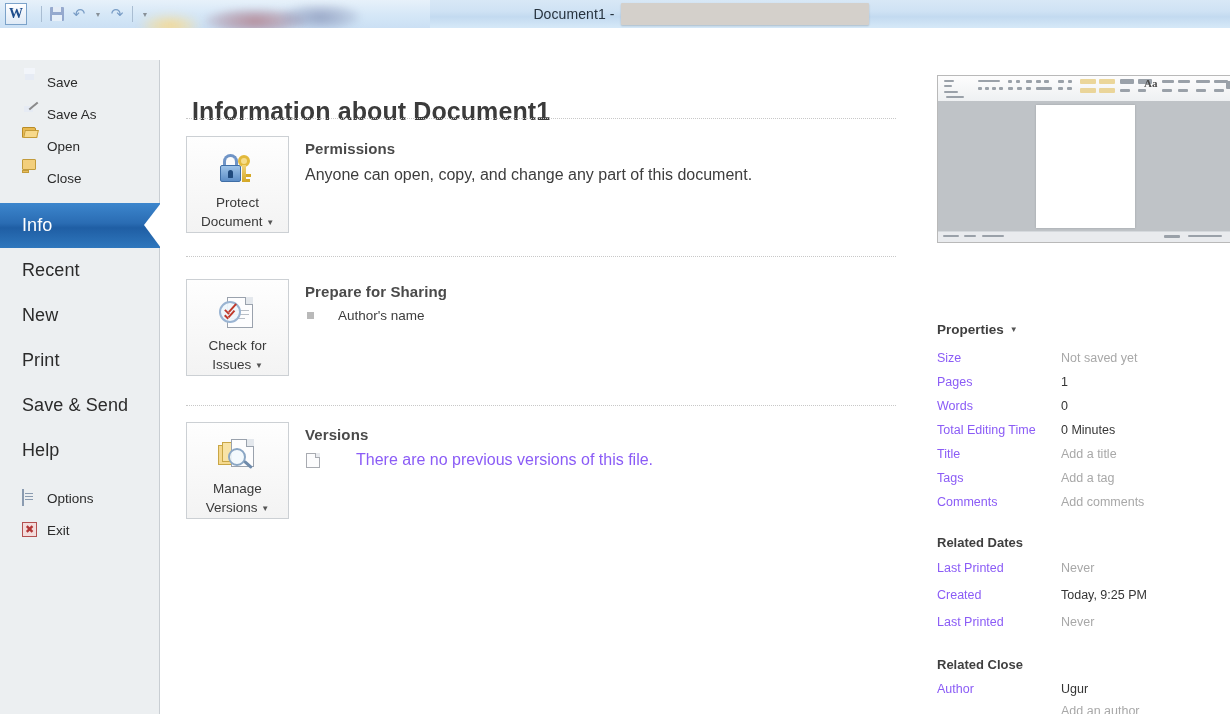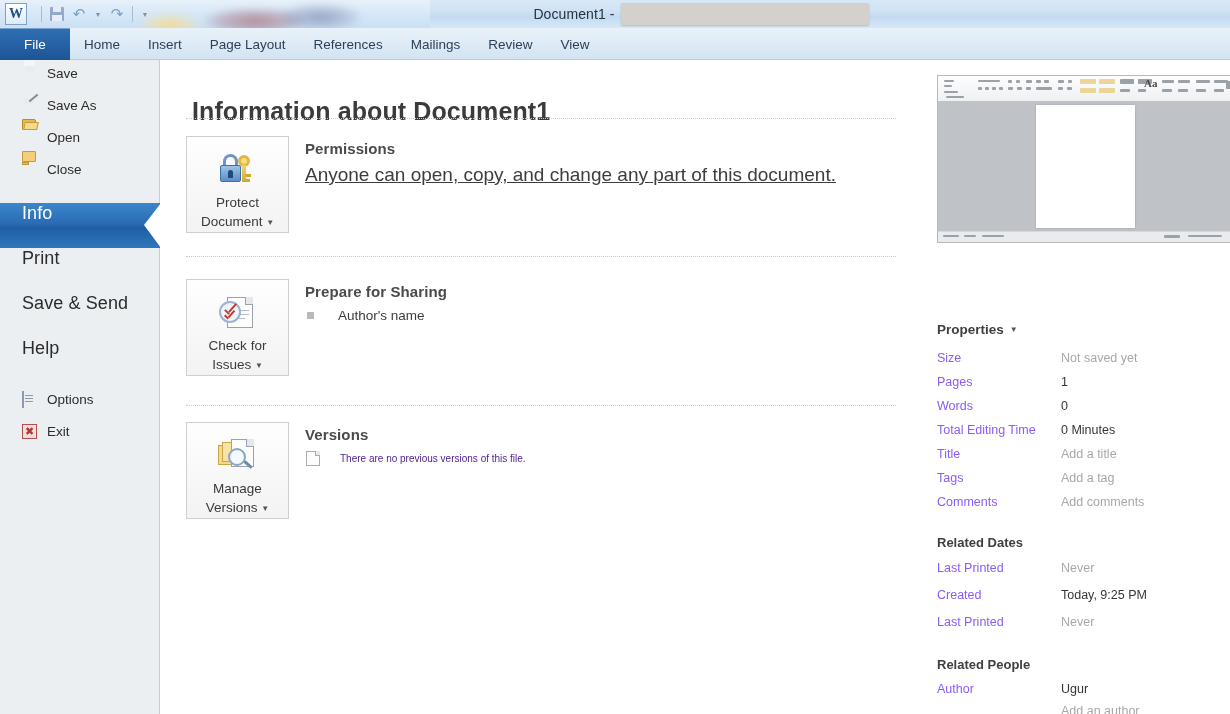--- a/index.html
+++ b/index.html
@@ -111,21 +111,21 @@
   
   .sidebar {
     position: absolute; left: 0; top: 60px;
     width: 160px; height: 654px;
     background: #eceff1;
     border-right: 1px solid #c9ced3;
     box-sizing: border-box;
   }
   .side-item {
     position: relative;
-    display: flex; 
+    display: flex; align-items: center;
     height: 32px;
     padding-left: 22px;
     color: #2b2b2b;
     cursor: default;
   }
   .side-item.small { font-size: 13.5px; gap: 9px; height: 32px; }
   .side-item.big { font-size: 18px; height: 45px; padding-left: 22px; letter-spacing: .1px; }
   .side-item.active {
     background: linear-gradient(to bottom, #3c86cd 0%, #2a6cb3 45%, #1f5ea4 55%, #2f77bd 100%);
     color: #ffffff;
@@ -187,29 +187,29 @@
     flex: 0 0 103px;
   }
   .bigbtn .glyph { height: 38px; display:flex; align-items:center; justify-content:center; }
   .bigbtn .lbl {
     font-size: 13.5px; color: #3a3a3a; text-align: center; line-height: 19px;
     margin-top: 4px;
   }
   .bigbtn .lbl .cv { font-size: 8px; color:#555; vertical-align: middle; }
   .sec-text { margin-left: 16px; padding-top: 4px; }
   .sec-h { font-size: 15px; font-weight: bold; color: #4a4a4a; margin-bottom: 8px; letter-spacing: .1px; }
-  .sec-p { font-size: 19px; color: #3d3d3d; line-height: 19px; text-decoration: underline; }
+  .sec-p { font-size: 16px; color: #3d3d3d; line-height: 19px; }
   .bullet-row { display:flex; align-items:center; gap: 8px; margin-top: 5px; }
   .bullet-sq { width: 7px; height: 7px; background: #b9b9b9; flex: 0 0 7px; margin-left: 2px; }
   .bullet-row .bt { font-size: 13.5px; color: #3d3d3d; margin-left: 16px; }
   .ver-row { display:flex; align-items:center; margin-top: 3px; }
   .ver-ico { width: 14px; height: 15px; flex: 0 0 14px; position: relative; opacity: .65; margin-left: 1px; }
   .ver-ico .pg { position:absolute; inset:0; border:1px solid #7a7f88; background:#fbfbfc; box-sizing:border-box; }
   .ver-ico .fold { position:absolute; right:0; top:0; width:5px; height:5px; background:#dde0e5; border-left:1px solid #7a7f88; border-bottom:1px solid #7a7f88; box-sizing:border-box; }
-  .ver-row .vt { font-size: 10px; color: #4c1d95; margin-left: 20px; }
+  .ver-row .vt { font-size: 16px; color: #8b5cf6; margin-left: 36px; }
 
   
   .art { position: relative; width: 40px; height: 36px; }
   
   .lk-shackle { position:absolute; left:5px; top:2px; width:15px; height:13px; border:3px solid #6f94c6; border-bottom:none; border-radius:8px 8px 0 0; box-sizing:border-box; }
   .lk-body { position:absolute; left:2px; top:13px; width:21px; height:17px; background:linear-gradient(to bottom,#9ec3e8,#5d8ec7); border:1px solid #3f6ea6; border-radius:2px; box-sizing:border-box; }
   .lk-hole { position:absolute; left:10px; top:18px; width:5px; height:8px; background:#204a7d; border-radius:3px 3px 1px 1px; }
   .key-head { position:absolute; left:20px; top:3px; width:12px; height:12px; border:3px solid #e2b93c; border-radius:50%; box-sizing:border-box; background:#f6dd8c; }
   .key-stem { position:absolute; left:24px; top:13px; width:4px; height:17px; background:linear-gradient(to bottom,#f0d37a,#d5a928); }
   .key-t1 { position:absolute; left:28px; top:22px; width:5px; height:3px; background:#d5a928; }
@@ -307,32 +307,20 @@
     </div>
 
     <div class="title-text">
       <span class="title-inner">
         <span>Document1 -</span>
         <span class="title-redaction"></span>
       </span>
     </div>
   </div>
 
-  <div class="ribbon">
-    <div class="tabs">
-      <div class="tab file">File</div>
-      <div class="tab">Home</div>
-      <div class="tab">Insert</div>
-      <div class="tab">Page Layout</div>
-      <div class="tab">References</div>
-      <div class="tab">Mailings</div>
-      <div class="tab">Review</div>
-      <div class="tab">View</div>
-    </div>
-  </div>
 
   <div class="sidebar">
     <div style="height:6px"></div>
 
     <div class="side-item small">
       <span class="side-icon"><span class="ic-save"></span></span>
       <span>Save</span>
     </div>
     <div class="side-item small">
       <span class="side-icon"><span class="ic-saveas"></span></span>
@@ -345,20 +333,26 @@
     <div class="side-item small">
       <span class="side-icon"><span class="ic-closefolder"><span class="back"></span><span class="tab2"></span></span></span>
       <span>Close</span>
     </div>
 
     <div class="side-sep"></div>
 
     <div class="side-item big active">
       <span>Info</span>
       <span class="arrow"></span>
+    </div>
+    <div class="side-item big">
+      <span>Recent</span>
+    </div>
+    <div class="side-item big">
+      <span>New</span>
     </div>
     <div class="side-item big">
       <span>Print</span>
     </div>
     <div class="side-item big">
       <span>Save &amp; Send</span>
     </div>
     <div class="side-item big">
       <span>Help</span>
     </div>
@@ -571,21 +565,21 @@
     </div>
     <div class="prow" style="top:528px">
       <span class="k">Created</span>
       <span class="v">Today, 9:25 PM</span>
     </div>
     <div class="prow" style="top:555px">
       <span class="k">Last Printed</span>
       <span class="v muted">Never</span>
     </div>
 
-    <div class="sect-head" style="top:597px">Related People</div>
+    <div class="sect-head" style="top:597px">Related Close</div>
     <div class="prow" style="top:622px">
       <span class="k">Author</span>
       <span class="v">Ugur</span>
     </div>
     <div class="prow" style="top:644px">
       <span class="k"></span>
       <span class="v muted">Add an author</span>
     </div>
 
   </div>

